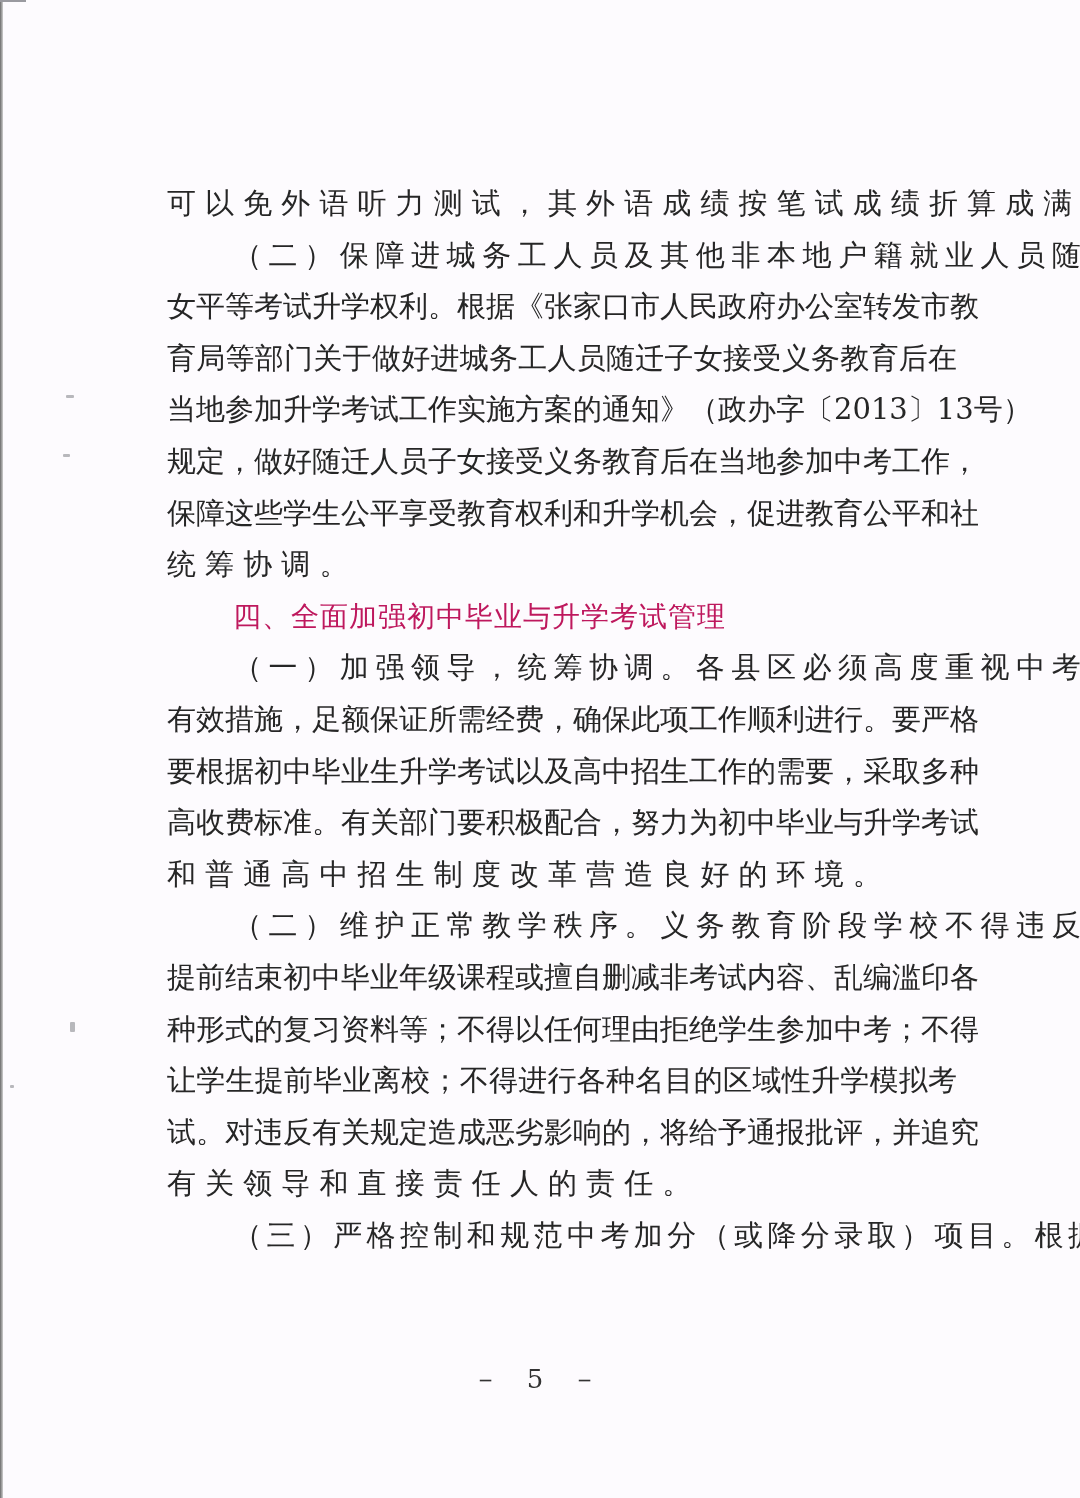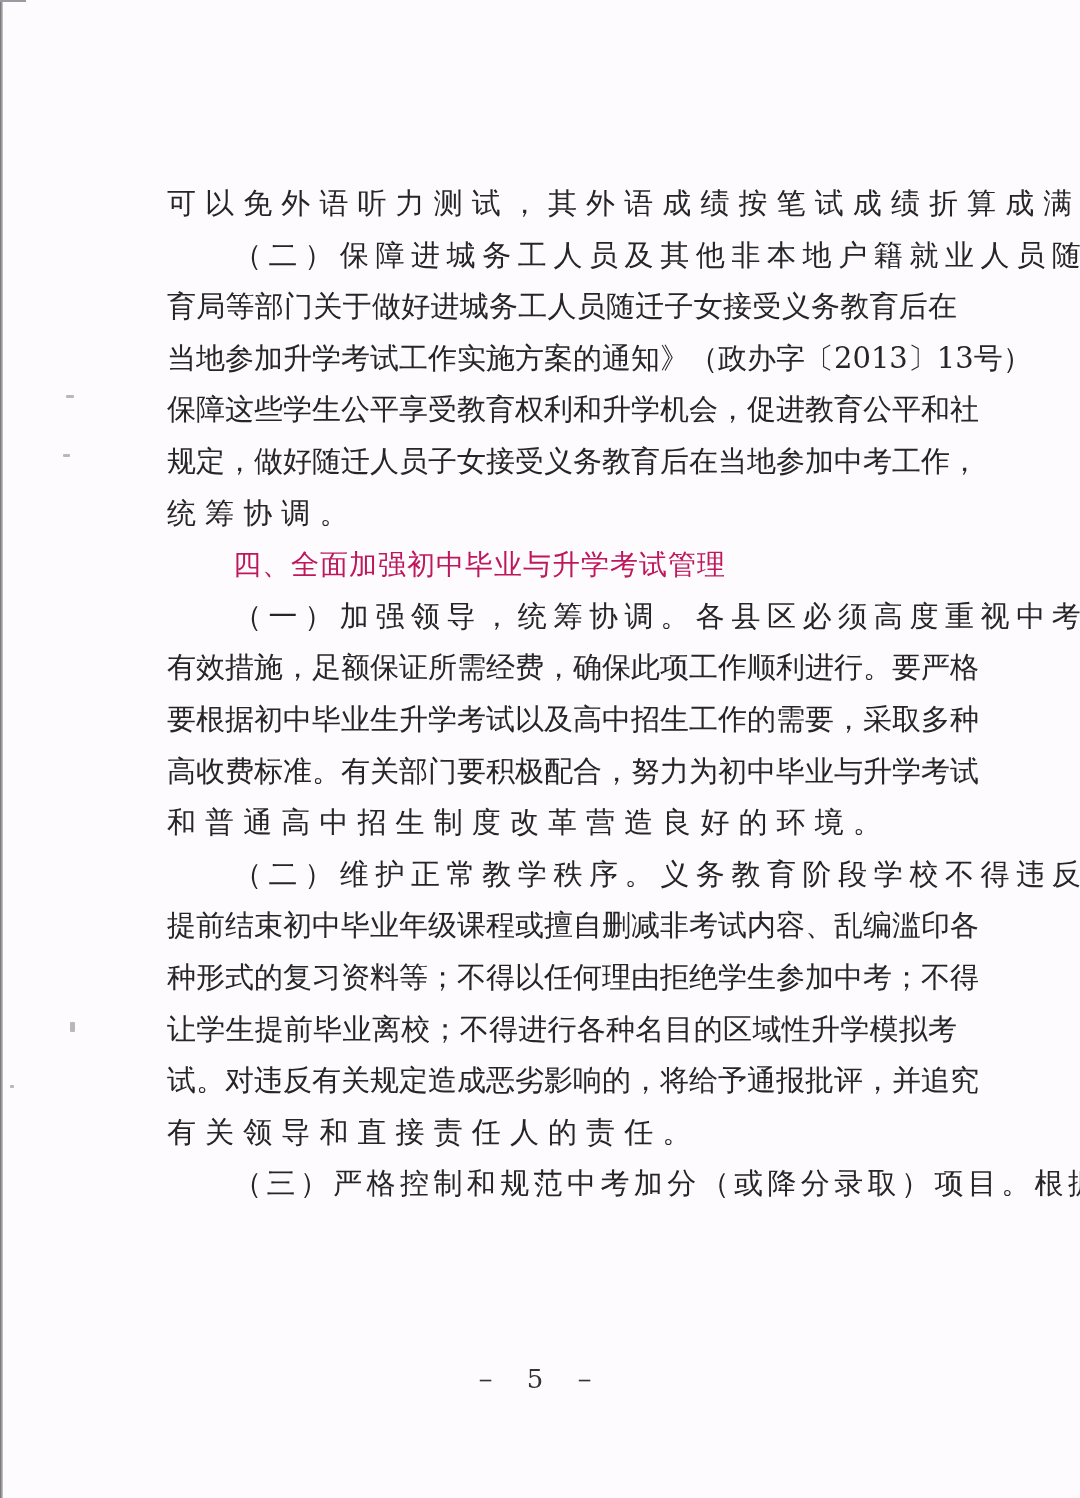--- a/index.html
+++ b/index.html
@@ -83,24 +83,25 @@
 <div class="speck" style="left:66px;top:395px;width:8px;height:3px;"></div>
 <div class="speck" style="left:63px;top:454px;width:7px;height:3px;"></div>
 <div class="speck" style="left:70px;top:1022px;width:5px;height:10px;"></div>
 <div class="speck" style="left:10px;top:1085px;width:4px;height:3px;"></div>
 
 <div class="page">
 
   <div class="line">可以免外语听力测试，其外语成绩按笔试成绩折算成满分值。</div>
 
   <div class="line indent" style="letter-spacing:6.6px;">（二）保障进城务工人员及其他非本地户籍就业人员随迁子</div>
+  <div class="line justify">女平等考试升学权利。根据《张家口市人民政府办公室转发市教</div>
   <div class="line justify">育局等部门关于做好进城务工人员随迁子女接受义务教育后在</div>
   <div class="line justify">当地参加升学考试工作实施方案的通知》（政办字〔2013〕13号）</div>
+  <div class="line justify">规定，做好随迁人员子女接受义务教育后在当地参加中考工作，</div>
   <div class="line justify">保障这些学生公平享受教育权利和升学机会，促进教育公平和社</div>
-  <div class="line justify">规定，做好随迁人员子女接受义务教育后在当地参加中考工作，</div>
   <div class="line">统筹协调。</div>
 
   <div class="line heading">四、全面加强初中毕业与升学考试管理</div>
 
   <div class="line indent" style="letter-spacing:6.6px;">（一）加强领导，统筹协调。各县区必须高度重视中考工作，</div>
   <div class="line justify">有效措施，足额保证所需经费，确保此项工作顺利进行。要严格</div>
   <div class="line justify">要根据初中毕业生升学考试以及高中招生工作的需要，采取多种</div>
   <div class="line justify">高收费标准。有关部门要积极配合，努力为初中毕业与升学考试</div>
   <div class="line">和普通高中招生制度改革营造良好的环境。</div>
 

